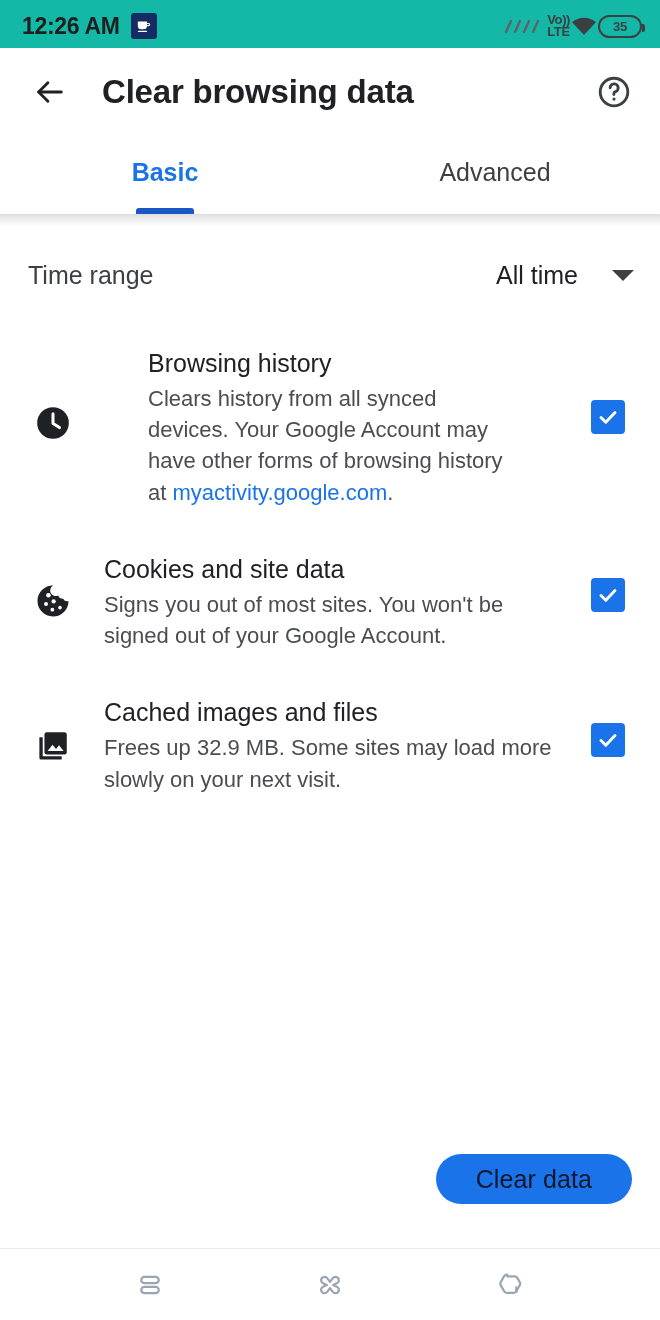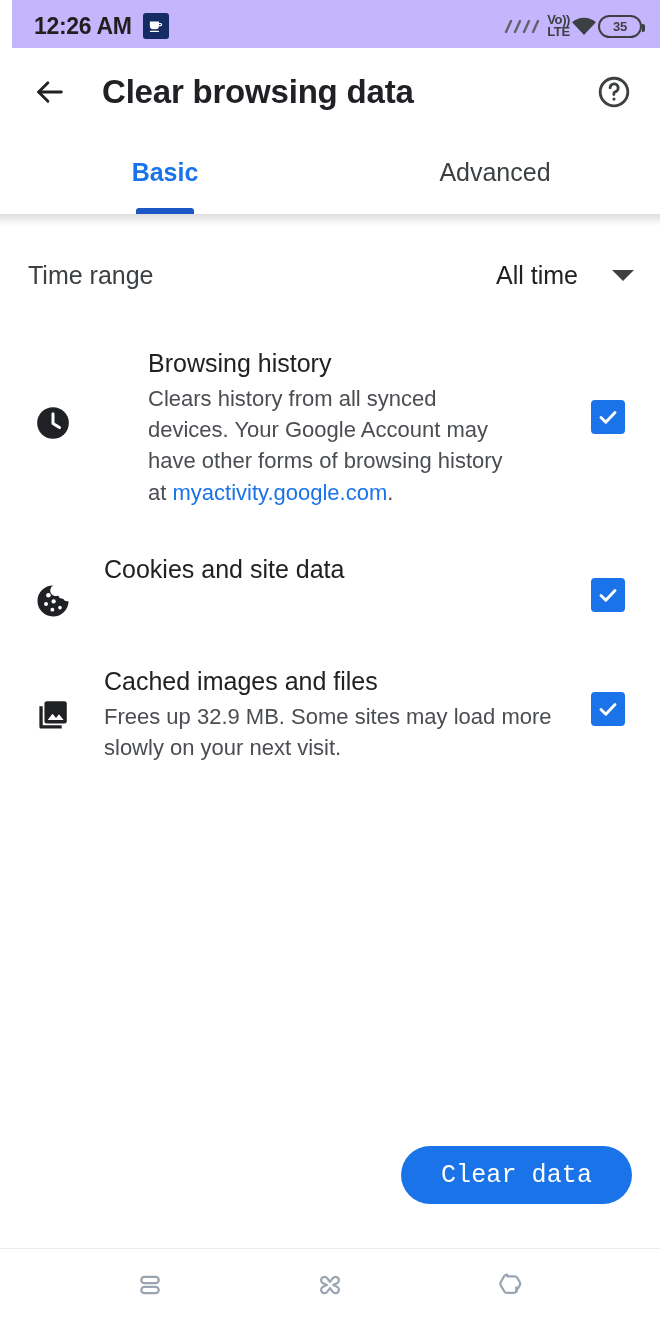--- a/index.html
+++ b/index.html
@@ -26,22 +26,21 @@
     flex-direction: column;
   }
 
   
   .status-bar {
     height: 48px;
     flex: 0 0 48px;
     display: flex;
     align-items: center;
     padding: 4px 18px 0 22px;
-    background: #c4b5fd;
-    margin-left: 12px;
+    background: #14b8a6;
   }
   .status-left {
     display: flex;
     align-items: center;
     gap: 11px;
   }
   .status-clock {
     font-size: 23px;
     font-weight: bold;
     letter-spacing: -0.3px;
@@ -266,28 +265,28 @@
   .spacer-fill { flex: 1 1 auto; }
 
   
   .btn-area {
     display: flex;
     justify-content: flex-end;
     padding: 0 28px 44px 0;
   }
   .clear-btn {
     background: #1a73e8;
-    color: #ffffff;
+    color: #0f172a;
     font-size: 25px;
     border: none;
     border-radius: 30px;
-    height: 58px;
+    height: 50px;
     padding: 0 40px;
     cursor: pointer;
-    font-family: Liberation Mono, monospace;
+    font-family: Liberation Sans, sans-serif;
     letter-spacing: 0.1px;
   }
 
   
   .nav-bar {
     flex: 0 0 72px;
     height: 72px;
     border-top: 1px solid #e8eaed;
     display: flex;
     align-items: center;
@@ -407,20 +406,21 @@
             <path d="M12.2 2.2a9.8 9.8 0 1 0 9.6 9.8 3.1 3.1 0 0 1-3.4-1.5 3.1 3.1 0 0 1-3.1-2 3.2 3.2 0 0 1-3.1-6.3z" fill="#202124"></path>
             <circle cx="9.1" cy="8.4" r="1.45" fill="#ffffff"></circle>
             <circle cx="7.6" cy="13.9" r="1.25" fill="#ffffff"></circle>
             <circle cx="12.4" cy="12.3" r="1.35" fill="#ffffff"></circle>
             <circle cx="11.6" cy="17.5" r="1.2" fill="#ffffff"></circle>
             <circle cx="16.4" cy="16.2" r="1.15" fill="#ffffff"></circle>
           </svg>
         </div>
         <div class="opt-text">
           <div class="opt-title">Cookies and site data</div>
+          <div class="opt-desc">Signs you out of most sites. You won't be signed out of your Google Account.</div>
         </div>
         <div class="opt-check r2">
           <div class="checkbox">
             <svg width="24" height="24" viewBox="0 0 24 24" fill="none" stroke="#ffffff" stroke-width="2.9" stroke-linecap="round" stroke-linejoin="round">
               <polyline points="5,12.5 9.8,17.2 19,7.6"></polyline>
             </svg>
           </div>
         </div>
       </div>
 

